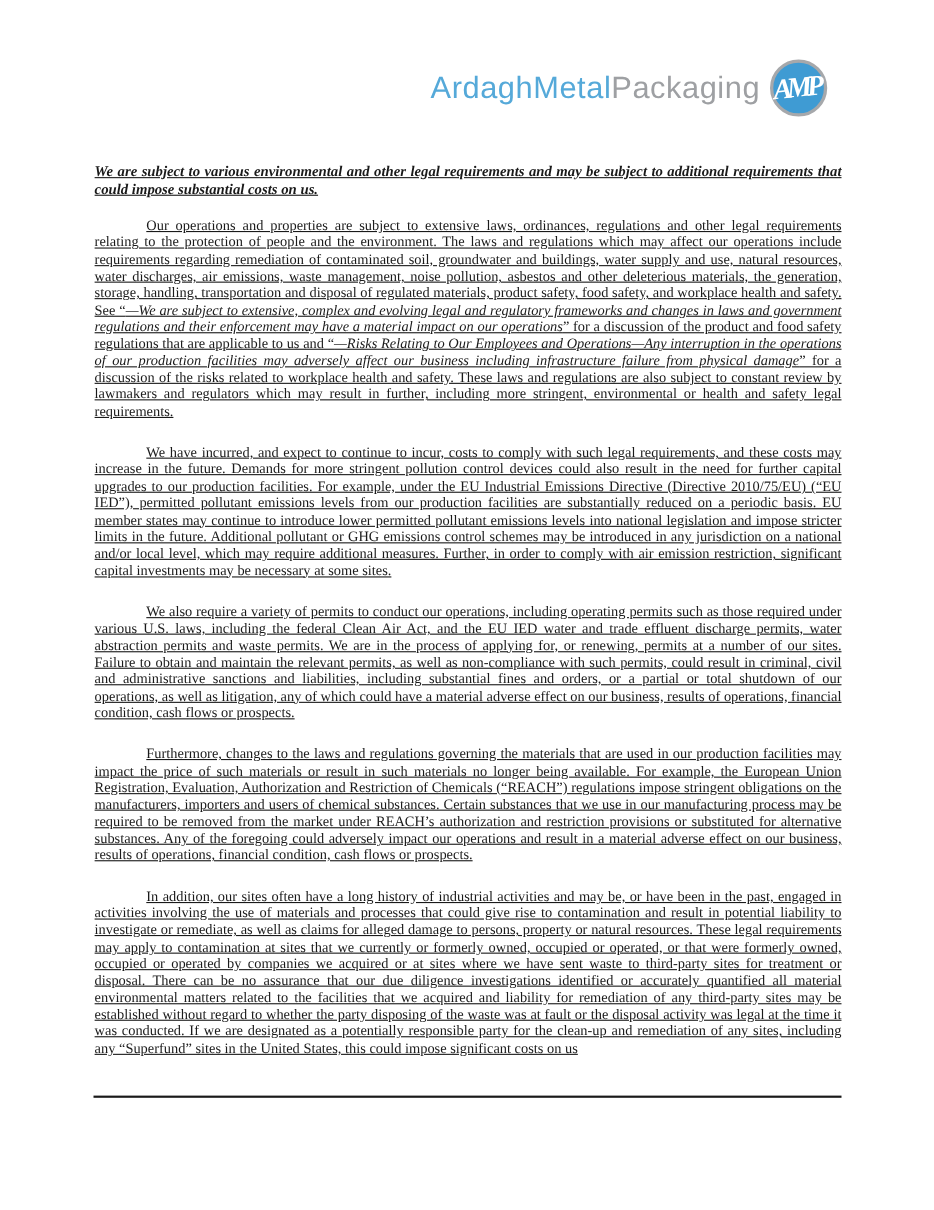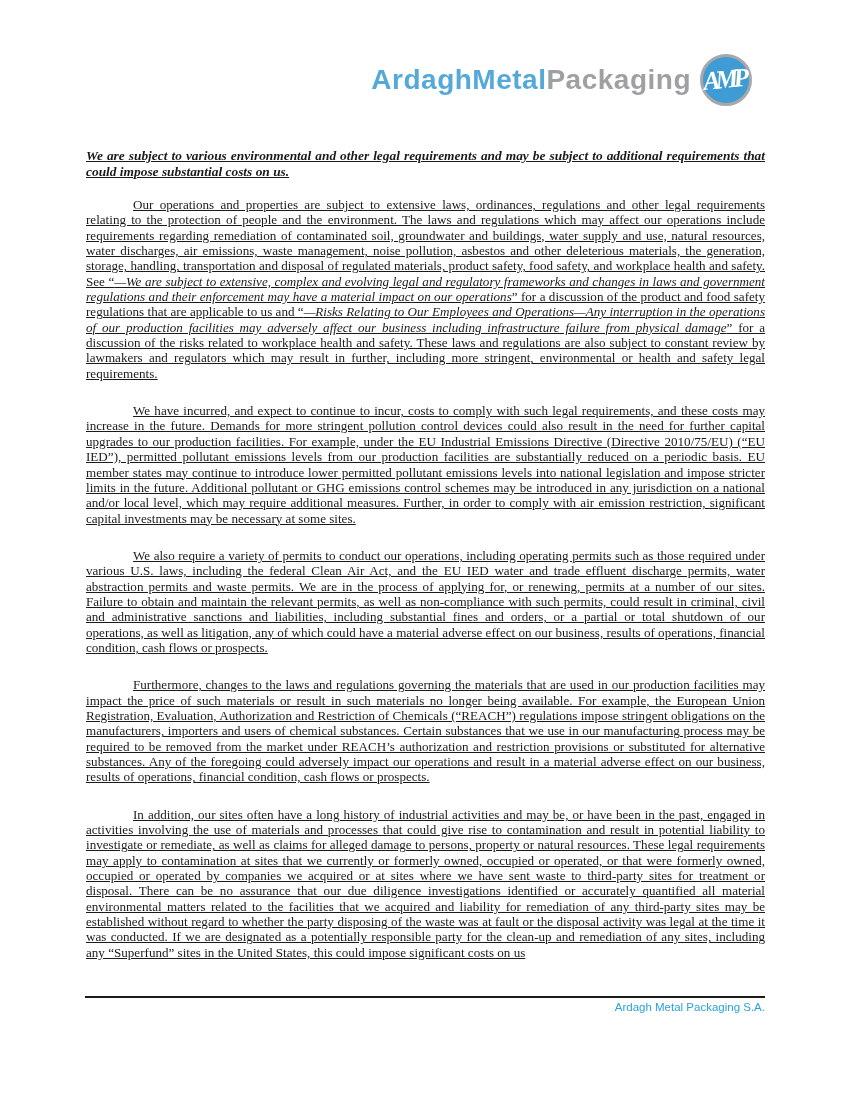--- a/index.html
+++ b/index.html
@@ -17,21 +17,21 @@
     position: absolute;
     top: 54px;
     right: 97px;
     display: flex;
     align-items: center;
     gap: 9px;
   }
   .wordmark {
     font-family: "Liberation Sans", sans-serif;
     font-size: 28px;
-    font-weight: 700;
+    font-weight: 400;
     letter-spacing: 0.5px;
     white-space: nowrap;
   }
   .wordmark .blue { color: #55a9d9; }
   .wordmark .gray { color: #9ea0a3; }
   .logo-badge {
     width: 52px;
     height: 52px;
     border-radius: 50%;
     background: #3f9bd3;
@@ -126,16 +126,15 @@
 
     <p class="para">We also require a variety of permits to conduct our operations, including operating permits such as those required under various U.S. laws, including the federal Clean Air Act, and the EU IED water and trade effluent discharge permits, water abstraction permits and waste permits. We are in the process of applying for, or renewing, permits at a number of our sites. Failure to obtain and maintain the relevant permits, as well as non-compliance with such permits, could result in criminal, civil and administrative sanctions and liabilities, including substantial fines and orders, or a partial or total shutdown of our operations, as well as litigation, any of which could have a material adverse effect on our business, results of operations, financial condition, cash flows or prospects.</p>
 
     <p class="para">Furthermore, changes to the laws and regulations governing the materials that are used in our production facilities may impact the price of such materials or result in such materials no longer being available. For example, the European Union Registration, Evaluation, Authorization and Restriction of Chemicals (“REACH”) regulations impose stringent obligations on the manufacturers, importers and users of chemical substances. Certain substances that we use in our manufacturing process may be required to be removed from the market under REACH’s authorization and restriction provisions or substituted for alternative substances. Any of the foregoing could adversely impact our operations and result in a material adverse effect on our business, results of operations, financial condition, cash flows or prospects.</p>
 
     <p class="para">In addition, our sites often have a long history of industrial activities and may be, or have been in the past, engaged in activities involving the use of materials and processes that could give rise to contamination and result in potential liability to investigate or remediate, as well as claims for alleged damage to persons, property or natural resources. These legal requirements may apply to contamination at sites that we currently or formerly owned, occupied or operated, or that were formerly owned, occupied or operated by companies we acquired or at sites where we have sent waste to third-party sites for treatment or disposal. There can be no assurance that our due diligence investigations identified or accurately quantified all material environmental matters related to the facilities that we acquired and liability for remediation of any third-party sites may be established without regard to whether the party disposing of the waste was at fault or the disposal activity was legal at the time it was conducted. If we are designated as a potentially responsible party for the clean-up and remediation of any sites, including any “Superfund” sites in the United States, this could impose significant costs on us</p>
 
   </div>
 
   <div class="footer-rule"></div>
-  <div class="footer-company">Ardagh Metal Packaging S.A.</div>
   <div class="page-number">26</div>
 
 </div>
 
 </body></html>

